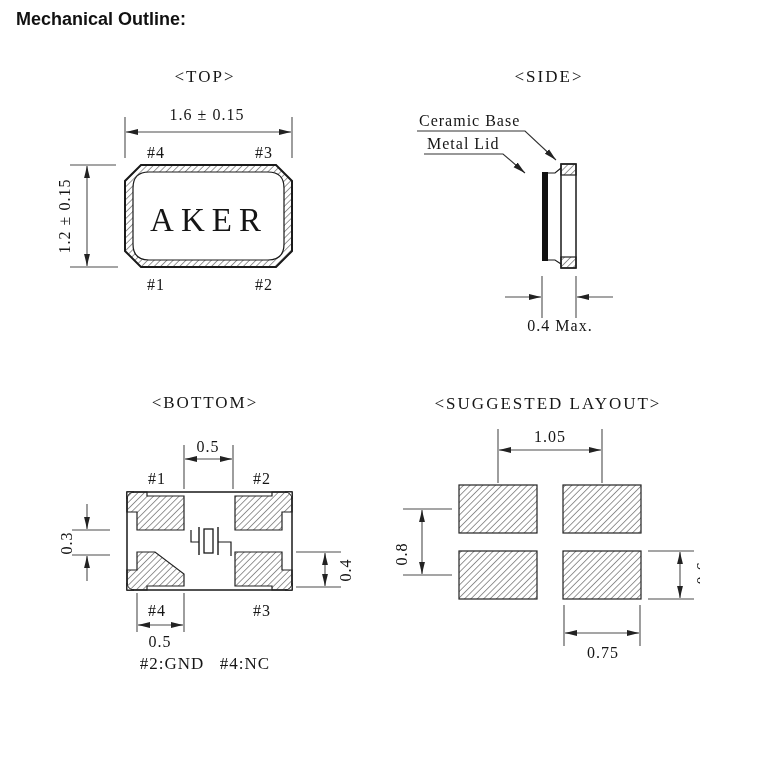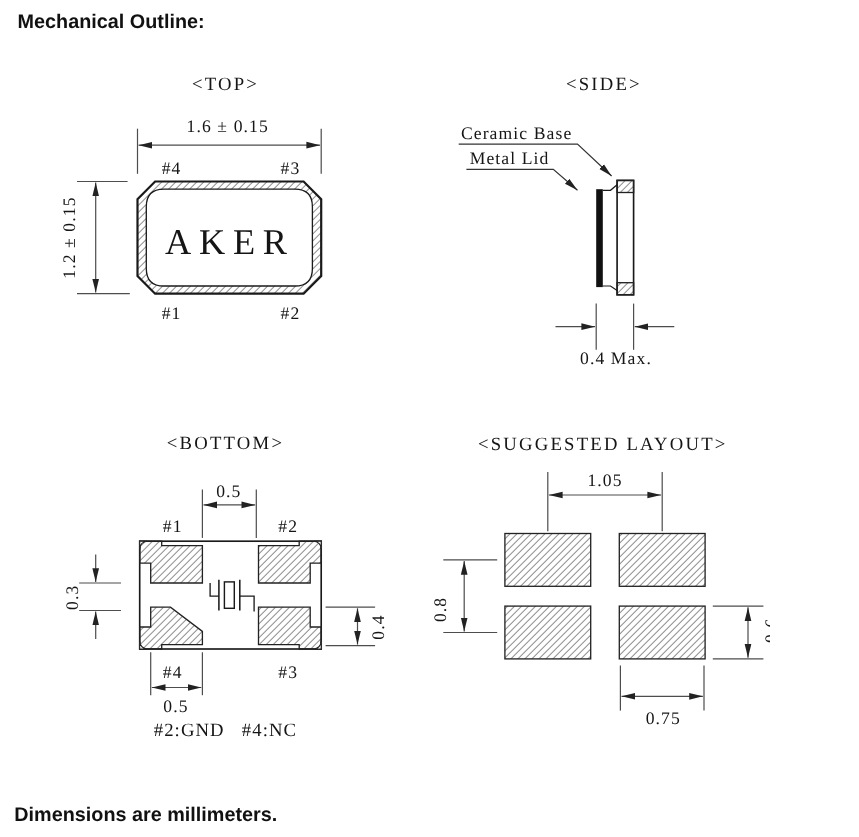--- a/index.html
+++ b/index.html
@@ -160,14 +160,13 @@
       <line class="dim" x1="680" y1="552" x2="680" y2="598" marker-start="url(#arr)" marker-end="url(#arr)"></line>
       <text class="lbl" x="702" y="573" text-anchor="middle" dominant-baseline="central" transform="rotate(-90 702 573)">0.6</text>
 
       <line class="dim" x1="564" y1="605" x2="564" y2="646"></line>
       <line class="dim" x1="640" y1="605" x2="640" y2="646"></line>
       <line class="dim" x1="565" y1="633" x2="639" y2="633" marker-start="url(#arr)" marker-end="url(#arr)"></line>
       <text class="lbl" x="603" y="658" text-anchor="middle">0.75</text>
     </g>
   </svg>
 
-  <div class="bold-note" style="left:13px;top:730px;">Dimensions are millimeters.</div>
 </div>
 
 </body></html>

